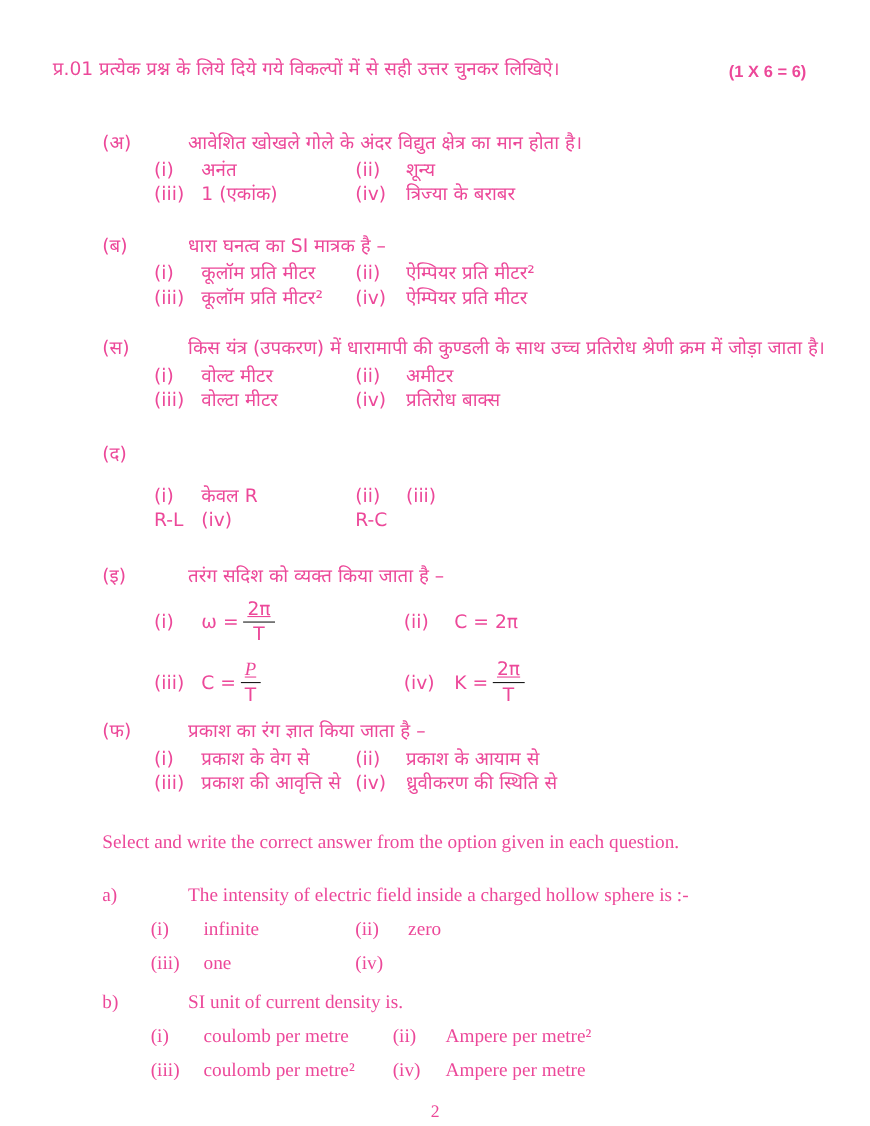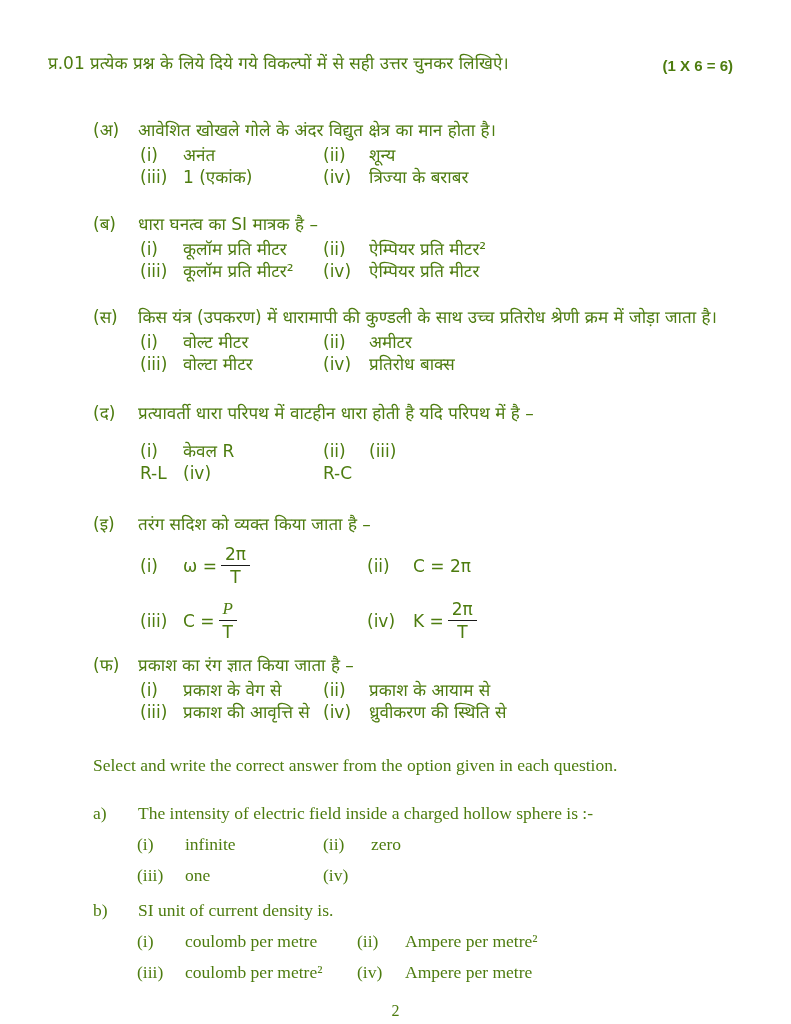--- a/index.html
+++ b/index.html
@@ -1,40 +1,40 @@
 <!DOCTYPE html>
 <html lang="hi"><head>
 <meta charset="utf-8">
 <style>
   * { box-sizing: border-box; }
   html, body { margin: 0; padding: 0; background: #ffffff; }
   .page {
     width: 791px; height: 1024px;
-    background: #ffffff; color: #4d7c0f;
+    background: #ffffff; color: #ec4899;
     font-family: "DejaVu Sans", sans-serif;
     overflow: hidden; position: relative;
   }
   
   .header-row {
     display: flex; align-items: flex-start;
     padding-top: 52px; margin-left: 48px; margin-right: 58px;
     font-size: 17px; line-height: 23px;
   }
   .qno { width: 42px; flex: none; }
   .instruction { flex: 1; padding-left: 0px; }
   .marks {
     flex: none; font-family: Liberation Sans, sans-serif;
     font-weight: bold; font-size: 15px; padding-left: 12px; white-space: nowrap;
     padding-top: 2px;
   }
   
   .qblock { margin-left: 93px; margin-right: 40px; font-size: 17px; }
   .qline { display: flex; line-height: 23px; }
   .qlabel { width: 45px; flex: none; }
-  .qtext { max-width: 604px; }
+  .qtext { max-width: 604px; margin-left: 33px; }
   .opt-grid {
     margin-left: 47px; margin-top: 2px;
     display: grid;
     grid-template-columns: 43px minmax(140px, max-content) 46px auto;
     line-height: 22px;
     align-items: baseline;
     white-space: nowrap;
   }
   .mt-a { margin-top: 42px; }
   .mt-b { margin-top: 25px; }
@@ -44,21 +44,21 @@
   .mt-f { margin-top: 6px; }
   .gap-before-opts { margin-top: 15px; }
   
   .opt-grid.formulas {
     grid-template-columns: 43px 184px 46px auto;
     align-items: center; line-height: 20px;
   }
   .opt-grid.formulas .fcell { padding: 6px 0; }
   .formula { display: inline-flex; align-items: center; gap: 4px; }
   .frac { display: inline-block; text-align: center; vertical-align: middle; }
-  .fnum { display: block; border-bottom: 1.6px solid #1a1a1a; padding: 0 4px 1px; }
+  .fnum { display: block; border-bottom: 1.6px solid #1a1a1a; padding: 0 4px 1px; text-decoration: underline; }
   .fden { display: block; padding-top: 1px; }
   .italic-serif { font-family: "Liberation Serif", serif; font-style: italic; }
   
   .eng { font-family: "Liberation Serif", serif; font-size: 17.5px; }
   .eng-intro { margin-left: 93px; margin-top: 31px; line-height: 23px; }
   .eng-block { margin-left: 93px; }
   .eng-block .qlabel { width: 45px; }
   .eng-opts {
     margin-left: 44px; margin-top: 9px;
     display: grid; grid-template-columns: 48px 138px 48px auto;
@@ -131,21 +131,20 @@
       <span>(iii)</span>
       <span>वोल्टा मीटर</span>
       <span>(iv)</span>
       <span>प्रतिरोध बाक्स</span>
     </div>
   </div>
 
   <div class="qblock mt-d">
     <div class="qline">
       <span class="qlabel">(द)</span>
-      <span class="qtext">प्रत्यावर्ती धारा परिपथ में वाटहीन धारा होती है यदि परिपथ में है –</span>
     </div>
     <div class="opt-grid gap-before-opts">
       <span>(i)</span>
       <span>केवल R</span>
       <span>(ii)</span>
       <span>(iii)</span>
       <span>R-L</span>
       <span>(iv)</span>
       <span>R-C</span>
     </div>

